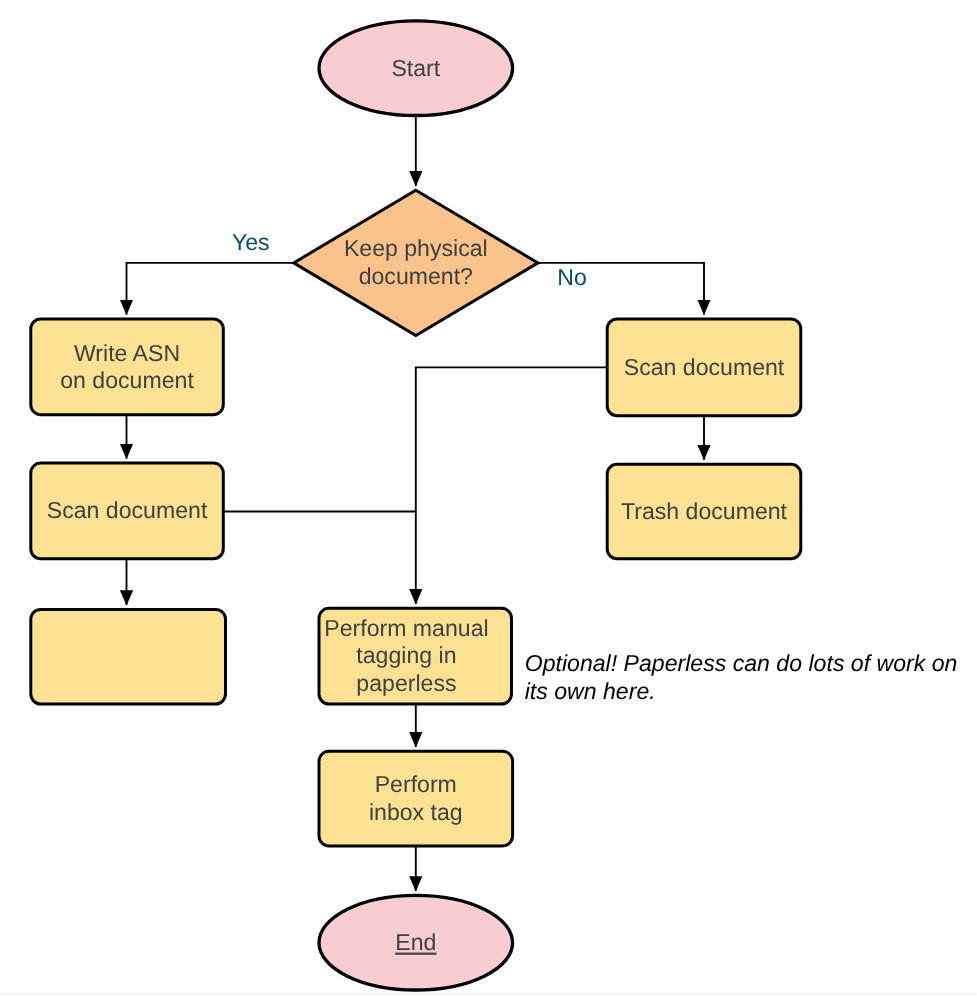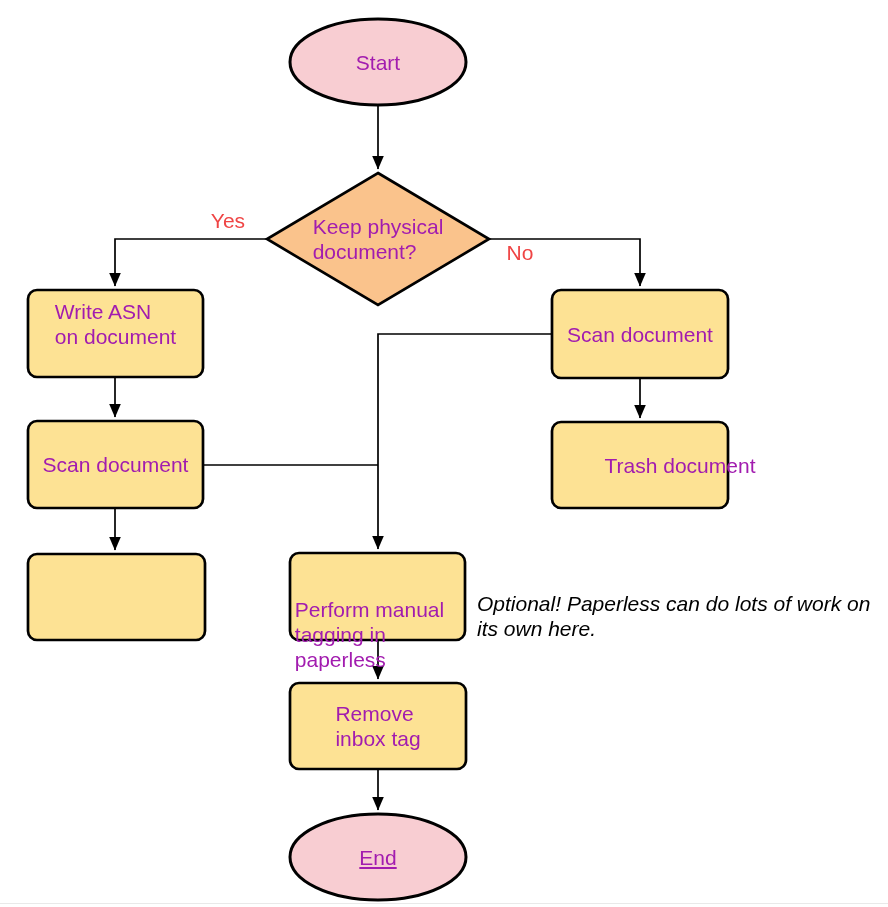--- a/index.html
+++ b/index.html
@@ -14,33 +14,33 @@
   }
   #diagram-svg { position: absolute; left: 0; top: 0; }
   .shape { stroke: #000000; stroke-width: 2.7px; }
   .terminator { stroke-width: 3px; }
   .edge { stroke: #000000; stroke-width: 1.7px; fill: none; }
   .node-label {
     position: absolute;
     display: flex;
     align-items: center;
     justify-content: center;
-    text-align: left;
+    text-align: center;
     white-space: pre-line;
     font-size: 21px;
     line-height: 25px;
-    color: #a21caf;
+    color: #404040;
   }
   .edge-label {
     position: absolute;
     display: flex;
     align-items: center;
     justify-content: center;
     font-size: 21px;
-    color: #ef4444;
+    color: #0c4a6e;
   }
   .annotation {
     position: absolute;
     left: 477px;
     top: 591px;
     width: 420px;
     font-size: 21px;
     line-height: 25px;
     font-style: italic;
     white-space: pre-line;
@@ -84,29 +84,29 @@
     <rect class="shape" x="552" y="290" width="176" height="88" rx="9" fill="#fde294"></rect>
     <rect class="shape" x="552" y="422" width="176" height="86" rx="9" fill="#fde294"></rect>
     <rect class="shape" x="290" y="553" width="175" height="87" rx="9" fill="#fde294"></rect>
     <rect class="shape" x="290" y="683" width="176" height="86" rx="9" fill="#fde294"></rect>
     <ellipse class="shape terminator" cx="378" cy="857" rx="88" ry="43" fill="#f8cdd2"></ellipse>
   </svg>
 
   <div class="node-label" style="left:290px;top:19px;width:176px;height:86px;">Start</div>
   <div class="node-label" style="left:267px;top:174px;width:222px;height:130px;">Keep physical
 document?</div>
-  <div class="node-label" style="left:28px;top:280px;width:175px;height:87px;">Write ASN
+  <div class="node-label" style="left:28px;top:290px;width:175px;height:87px;">Write ASN
 on document</div>
   <div class="node-label" style="left:28px;top:421px;width:175px;height:87px;">Scan document</div>
   <div class="node-label" style="left:552px;top:290px;width:176px;height:88px;">Scan document</div>
-  <div class="node-label" style="left:552px;top:422px;width:176px;height:86px;padding-left:40px;">Trash document</div>
-  <div class="node-label" style="left:290px;top:553px;width:159px;height:87px;margin-top:38px;">Perform manual
+  <div class="node-label" style="left:552px;top:422px;width:176px;height:86px;">Trash document</div>
+  <div class="node-label" style="left:290px;top:553px;width:159px;height:87px;">Perform manual
 tagging in
 paperless</div>
-  <div class="node-label" style="left:290px;top:683px;width:176px;height:86px;">Remove
+  <div class="node-label" style="left:290px;top:683px;width:176px;height:86px;">Perform
 inbox tag</div>
   <div class="node-label" style="left:290px;top:814px;width:176px;height:86px;text-decoration:underline;">End</div>
 
   <div class="edge-label" style="left:197px;top:208px;width:62px;height:26px;">Yes</div>
   <div class="edge-label" style="left:490px;top:208px;width:60px;height:26px;margin-top:32px;">No</div>
 
   <div class="annotation">Optional! Paperless can do lots of work on
 its own here.</div>
 
   <div class="bottom-rule"></div>

